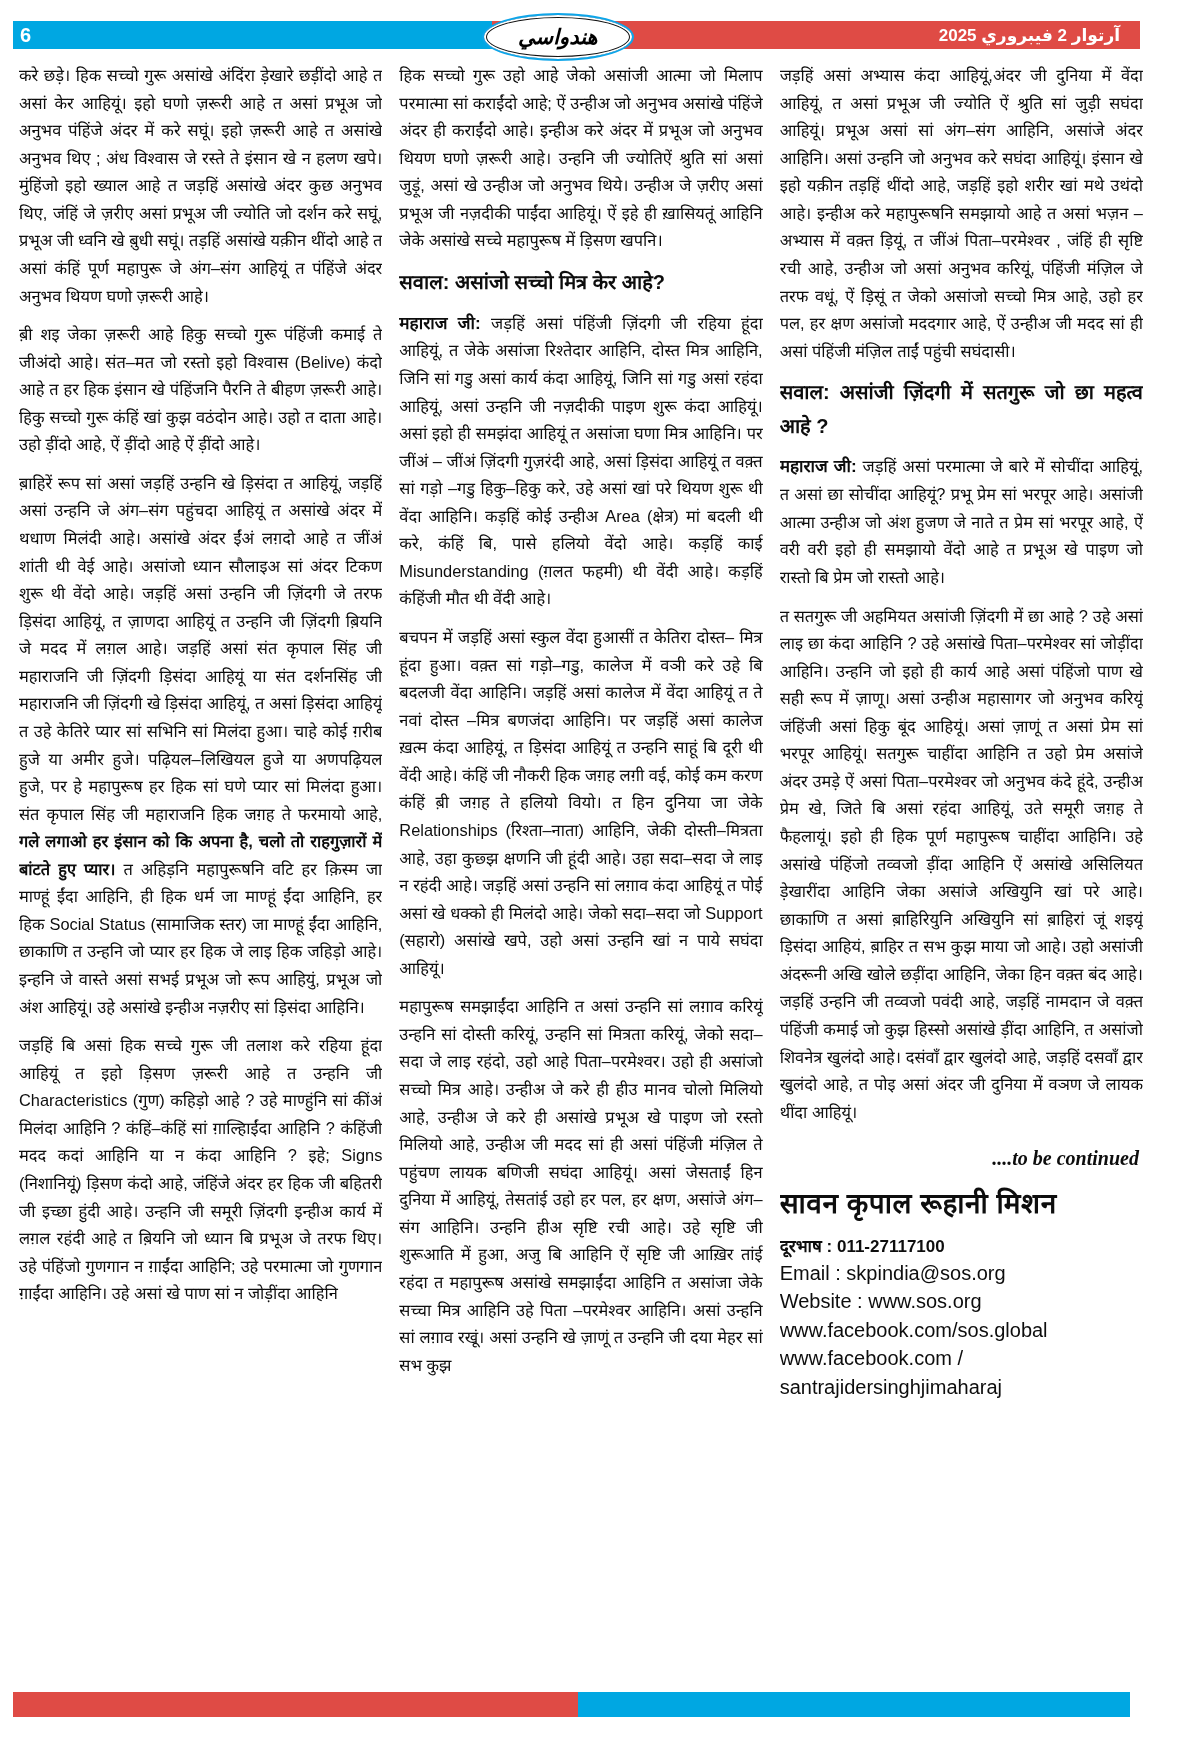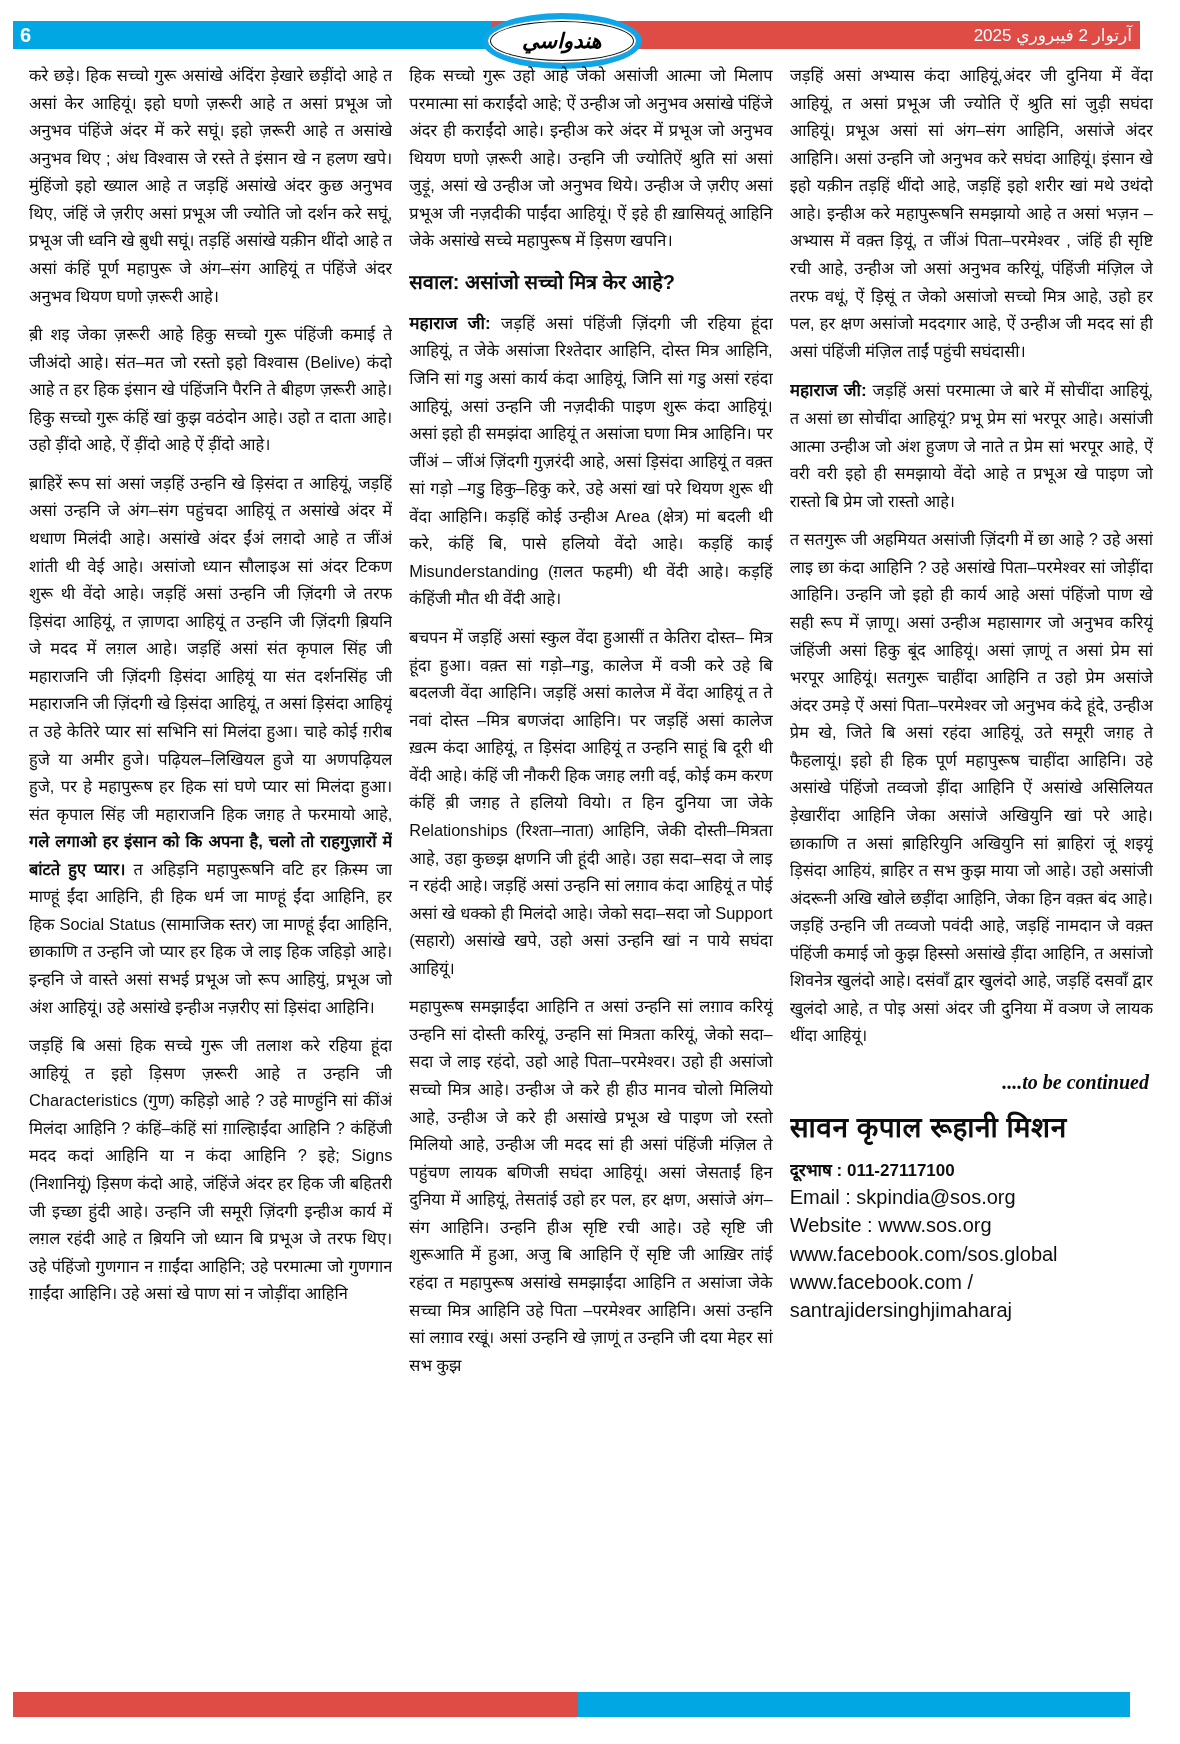--- a/index.html
+++ b/index.html
@@ -3,27 +3,27 @@
 <meta charset="utf-8">
 <style>
   html,body{margin:0;padding:0;background:#e8e8e8;}
   .page{position:relative;width:1180px;height:1744px;background:#ffffff;margin:0 auto;overflow:hidden;
         font-family:"Liberation Sans","DejaVu Sans",sans-serif;color:#0d0d0d;}
   
   .masthead{position:absolute;left:13px;top:21px;width:1127px;height:28px;display:flex;}
   .bar-blue{width:42.5%;display:flex;align-items:center;}
   .pagenum{color:#fff;font-weight:bold;font-size:20px;padding-left:7px;line-height:1;}
   .bar-red{flex:1;display:flex;align-items:center;justify-content:flex-end;}
-  .date{color:#fff;font-weight:normal;font-size:17px;padding-right:8px;direction:rtl;line-height:1;}
+  .date{color:#fff;font-weight:bold;font-size:17px;padding-right:20px;direction:rtl;line-height:1;}
   .logo-oval{position:absolute;left:41.6%;top:-8px;width:148px;height:44px;background:#fff;
-             border:6px solid #0ea5e9;border-radius:50%;display:flex;align-items:center;justify-content:center;
+             border:2px solid #0ea5e9;border-radius:50%;display:flex;align-items:center;justify-content:center;
              box-shadow:inset 0 0 0 2px #fff, inset 0 0 0 3px #111;}
   .logo-text{font-weight:bold;font-size:21px;direction:rtl;color:#000;font-style:italic;}
   
-  .columns{position:absolute;left:29px;top:62px;width:1124px;height:1622px;display:flex;gap:17px;}
+  .columns{position:absolute;left:19px;top:62px;width:1124px;height:1622px;display:flex;gap:17px;}
   .col{flex:1;overflow:hidden;text-align:justify;font-size:16.4px;line-height:1.68;}
   p.para{margin:0 0 11px 0;}
   p.question{font-weight:bold;font-size:20px;margin:4px 0 9px 0;}
   p.para b.lead{font-size:17.2px;}
   
   .tbc{text-align:right;font-family:"Liberation Serif","DejaVu Serif",serif;font-style:italic;
        font-weight:bold;font-size:20px;margin:16px 4px 4px 0;}
   .mission{font-size:28px;font-weight:bold;text-align:left;margin:0 0 8px 0;letter-spacing:.5px;}
   .contact-line{font-size:20px;line-height:1.42;text-align:left;}
   .contact-line.bold{font-weight:bold;font-size:17px;}
@@ -61,20 +61,21 @@
     <div class="col" id="col2">
         <p class="para normal"><span>हिक सच्चो गुरू उहो आहे जेको असांजी आत्मा जो मिलाप परमात्मा सां कराईंदो आहे; ऐं उन्हीअ जो अनुभव असांखे पंहिंजे अंदर ही कराईंदो आहे। इन्हीअ करे अंदर में प्रभूअ जो अनुभव थियण घणो ज़रूरी आहे। उन्हनि जी ज्योतिऐं श्रुति सां असां जुड़ूं, असां खे उन्हीअ जो अनुभव थिये। उन्हीअ जे ज़रीए असां प्रभूअ जी नज़दीकी पाईंदा आहियूं। ऐं इहे ही ख़ासियतूं आहिनि जेके असांखे सच्चे महापुरूष में ड़िसण खपनि।</span></p>
         <p class="para question"><b>सवाल: असांजो सच्चो मित्र केर आहे?</b></p>
         <p class="para answer"><b class="lead">महाराज जी:</b><span> जड़हिं असां पंहिंजी ज़िंदगी जी रहिया हूंदा आहियूं, त जेके असांजा रिश्तेदार आहिनि, दोस्त मित्र आहिनि, जिनि सां गडु असां कार्य कंदा आहियूं, जिनि सां गडु असां रहंदा आहियूं, असां उन्हनि जी नज़दीकी पाइण शुरू कंदा आहियूं। असां इहो ही समझंदा आहियूं त असांजा घणा मित्र आहिनि। पर जींअं – जींअं ज़िंदगी गुज़रंदी आहे, असां ड़िसंदा आहियूं त वक़्त सां गड़ो –गडु हिकु–हिकु करे, उहे असां खां परे थियण शुरू थी वेंदा आहिनि। कड़हिं कोई उन्हीअ Area (क्षेत्र) मां बदली थी करे, कंहिं बि, पासे हलियो वेंदो आहे। कड़हिं काई Misunderstanding (ग़लत फहमी) थी वेंदी आहे। कड़हिं कंहिंजी मौत थी वेंदी आहे।</span></p>
         <p class="para normal"><span>बचपन में जड़हिं असां स्कुल वेंदा हुआसीं त केतिरा दोस्त– मित्र हूंदा हुआ। वक़्त सां गड़ो–गडु, कालेज में वञी करे उहे बि बदलजी वेंदा आहिनि। जड़हिं असां कालेज में वेंदा आहियूं त ते नवां दोस्त –मित्र बणजंदा आहिनि। पर जड़हिं असां कालेज ख़त्म कंदा आहियूं, त ड़िसंदा आहियूं त उन्हनि साहूं बि दूरी थी वेंदी आहे। कंहिं जी नौकरी हिक जग़ह लग़ी वई, कोई कम करण कंहिं ब़ी जग़ह ते हलियो वियो। त हिन दुनिया जा जेके Relationships (रिश्ता–नाता) आहिनि, जेकी दोस्ती–मित्रता आहे, उहा कुछ्झ क्षणनि जी हूंदी आहे। उहा सदा–सदा जे लाइ न रहंदी आहे। जड़हिं असां उन्हनि सां लग़ाव कंदा आहियूं त पोई असां खे धक्को ही मिलंदो आहे। जेको सदा–सदा जो Support (सहारो) असांखे खपे, उहो असां उन्हनि खां न पाये सघंदा आहियूं।</span></p>
         <p class="para normal"><span>महापुरूष समझाईंदा आहिनि त असां उन्हनि सां लग़ाव करियूं उन्हनि सां दोस्ती करियूं, उन्हनि सां मित्रता करियूं, जेको सदा–सदा जे लाइ रहंदो, उहो आहे पिता–परमेश्वर। उहो ही असांजो सच्चो मित्र आहे। उन्हीअ जे करे ही हीउ मानव चोलो मिलियो आहे, उन्हीअ जे करे ही असांखे प्रभूअ खे पाइण जो रस्तो मिलियो आहे, उन्हीअ जी मदद सां ही असां पंहिंजी मंज़िल ते पहुंचण लायक बणिजी सघंदा आहियूं। असां जेसताईं हिन दुनिया में आहियूं, तेसतांई उहो हर पल, हर क्षण, असांजे अंग–संग आहिनि। उन्हनि हीअ सृष्टि रची आहे। उहे सृष्टि जी शुरूआति में हुआ, अजु बि आहिनि ऐं सृष्टि जी आख़िर तांई रहंदा त महापुरूष असांखे समझाईंदा आहिनि त असांजा जेके सच्चा मित्र आहिनि उहे पिता –परमेश्वर आहिनि। असां उन्हनि सां लग़ाव रखूं। असां उन्हनि खे ज़ाणूं त उन्हनि जी दया मेहर सां सभ कुझ</span></p>
       </div>
     <div class="col" id="col3">
       <div id="col3-paras">
           <p class="para normal"><span>जड़हिं असां अभ्यास कंदा आहियूं,अंदर जी दुनिया में वेंदा आहियूं, त असां प्रभूअ जी ज्योति ऐं श्रुति सां जुड़ी सघंदा आहियूं। प्रभूअ असां सां अंग–संग आहिनि, असांजे अंदर आहिनि। असां उन्हनि जो अनुभव करे सघंदा आहियूं। इंसान खे इहो यक़ीन तड़हिं थींदो आहे, जड़हिं इहो शरीर खां मथे उथंदो आहे। इन्हीअ करे महापुरूषनि समझायो आहे त असां भज़न –अभ्यास में वक़्त ड़ियूं, त जींअं पिता–परमेश्वर , जंहिं ही सृष्टि रची आहे, उन्हीअ जो असां अनुभव करियूं, पंहिंजी मंज़िल जे तरफ वधूं, ऐं ड़िसूं त जेको असांजो सच्चो मित्र आहे, उहो हर पल, हर क्षण असांजो मददगार आहे, ऐं उन्हीअ जी मदद सां ही असां पंहिंजी मंज़िल ताईं पहुंची सघंदासी।</span></p>
+          <p class="para question"><b>सवाल:  असांजी ज़िंदगी में सतगुरू जो छा महत्व आहे ?</b></p>
           <p class="para answer"><b class="lead">महाराज जी:</b><span> जड़हिं असां परमात्मा जे बारे में सोचींदा आहियूं, त असां छा सोचींदा आहियूं? प्रभू प्रेम सां भरपूर आहे। असांजी आत्मा उन्हीअ जो अंश हुजण जे नाते त प्रेम सां भरपूर आहे, ऐं वरी वरी इहो ही समझायो वेंदो आहे त प्रभूअ खे पाइण जो रास्तो बि प्रेम जो रास्तो आहे।</span></p>
           <p class="para normal"><span>त सतगुरू जी अहमियत असांजी ज़िंदगी में छा आहे ? उहे असां लाइ छा कंदा आहिनि ? उहे असांखे पिता–परमेश्वर सां जोड़ींदा आहिनि। उन्हनि जो इहो ही कार्य आहे असां पंहिंजो पाण खे सही रूप में ज़ाणू। असां उन्हीअ महासागर जो अनुभव करियूं जंहिंजी असां हिकु बूंद आहियूं। असां ज़ाणूं त असां प्रेम सां भरपूर आहियूं। सतगुरू चाहींदा आहिनि त उहो प्रेम असांजे अंदर उमड़े ऐं असां पिता–परमेश्वर जो अनुभव कंदे हूंदे, उन्हीअ प्रेम खे, जिते बि असां रहंदा आहियूं, उते समूरी जग़ह ते फैहलायूं। इहो ही हिक पूर्ण महापुरूष चाहींदा आहिनि। उहे असांखे पंहिंजो तव्वजो ड़ींदा आहिनि ऐं असांखे असिलियत ड़ेखारींदा आहिनि जेका असांजे अखियुनि खां परे आहे। छाकाणि त असां ब़ाहिरियुनि अखियुनि सां ब़ाहिरां जूं शइयूं ड़िसंदा आहियं, ब़ाहिर त सभ कुझ माया जो आहे। उहो असांजी अंदरूनी अखि खोले छड़ींदा आहिनि, जेका हिन वक़्त बंद आहे। जड़हिं उन्हनि जी तव्वजो पवंदी आहे, जड़हिं नामदान जे वक़्त पंहिंजी कमाई जो कुझ हिस्सो असांखे ड़ींदा आहिनि, त असांजो शिवनेत्र खुलंदो आहे। दसंवाँ द्वार खुलंदो आहे, जड़हिं दसवाँ द्वार खुलंदो आहे, त पोइ असां अंदर जी दुनिया में वञण जे लायक थींदा आहियूं।</span></p>
         </div>
       <div class="tbc">....to be continued</div>
       <div class="mission">सावन कृपाल रूहानी मिशन</div>
       <div class="contact-line bold">दूरभाष : 011-27117100</div>
       <div class="contact-line">Email : skpindia@sos.org</div>
       <div class="contact-line">Website : www.sos.org</div>
       <div class="contact-line">www.facebook.com/sos.global</div>
       <div class="contact-line">www.facebook.com / santrajidersinghjimaharaj</div>

